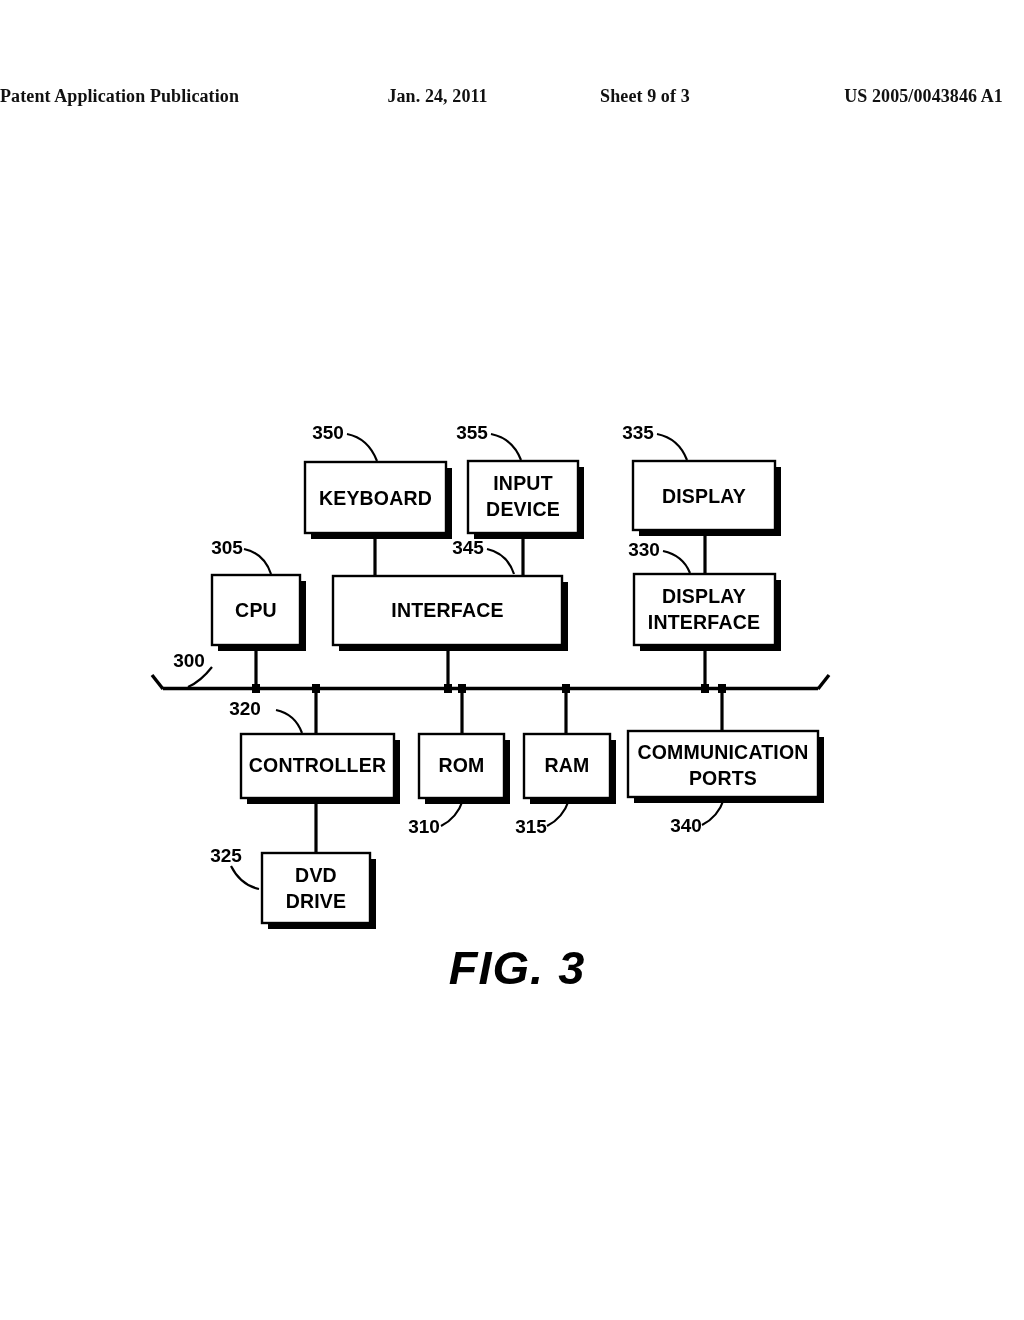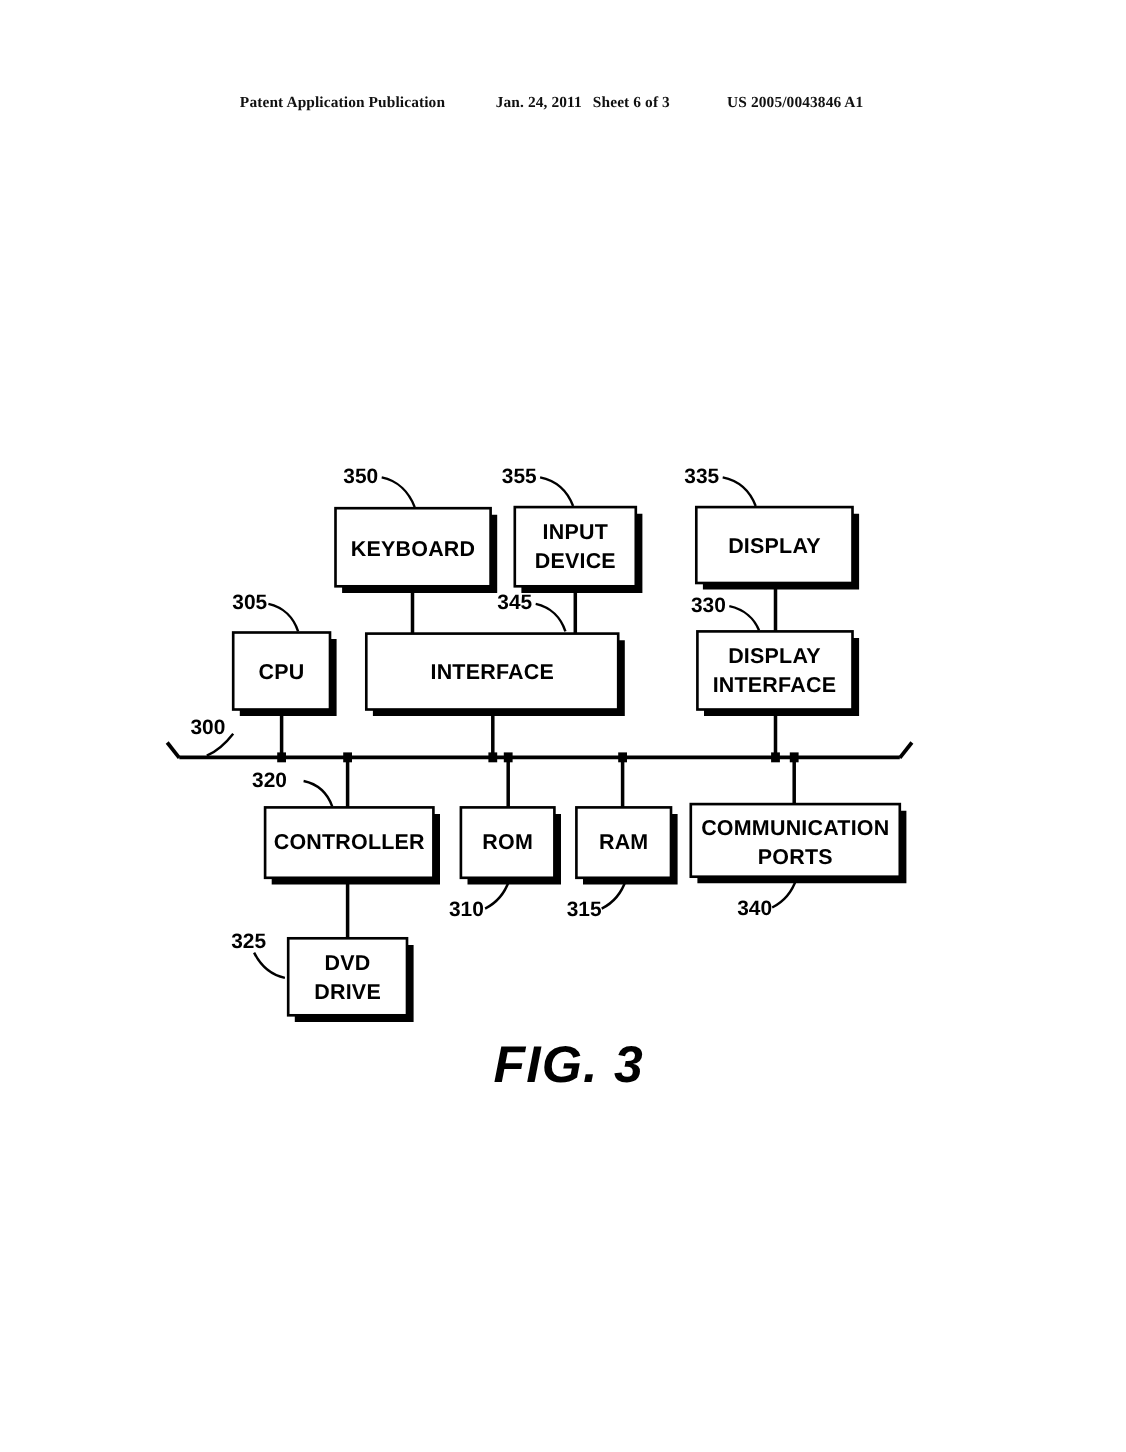--- a/index.html
+++ b/index.html
@@ -23,25 +23,25 @@
     background: #ffffff;
   }
   .header {
     position: absolute;
     top: 86px;
     left: 0;
     width: 1003px;
     height: 26px;
     font-family: "Liberation Serif", serif;
     font-weight: bold;
-    font-size: 14px;
+    font-size: 18px;
     letter-spacing: 0.1px;
     color: #111;
     display: flex;
-    justify-content: center;
+    justify-content: space-between;
     align-items: baseline;
     white-space: nowrap;
   }
   .header .h-pub   { margin-right: 46px; }
   .header .h-date  { margin-right: 10px; }
   .header .h-sheet { margin-right: 52px; }
   .header .h-num   { }
 
   #figure-svg {
     position: absolute;
@@ -93,21 +93,21 @@
   rect.junction { fill: #000000; }
 </style>
 </head>
 <body>
 
 <div id="page">
 
   <div class="header">
     <span class="h-pub">Patent Application Publication</span>
     <span class="h-date">Jan. 24, 2011</span>
-    <span class="h-sheet">Sheet 6 of 3</span>
+    <span class="h-sheet">Sheet 9 of 3</span>
     <span class="h-num">US 2005/0043846 A1</span>
   </div>
 
   <svg id="figure-svg" viewBox="0 0 1024 1320">
 
     <line class="conn" x1="375" y1="533" x2="375" y2="578"></line>
 
     <line class="conn" x1="523" y1="533" x2="523" y2="578"></line>
 
     <line class="conn" x1="705" y1="530" x2="705" y2="576"></line>

